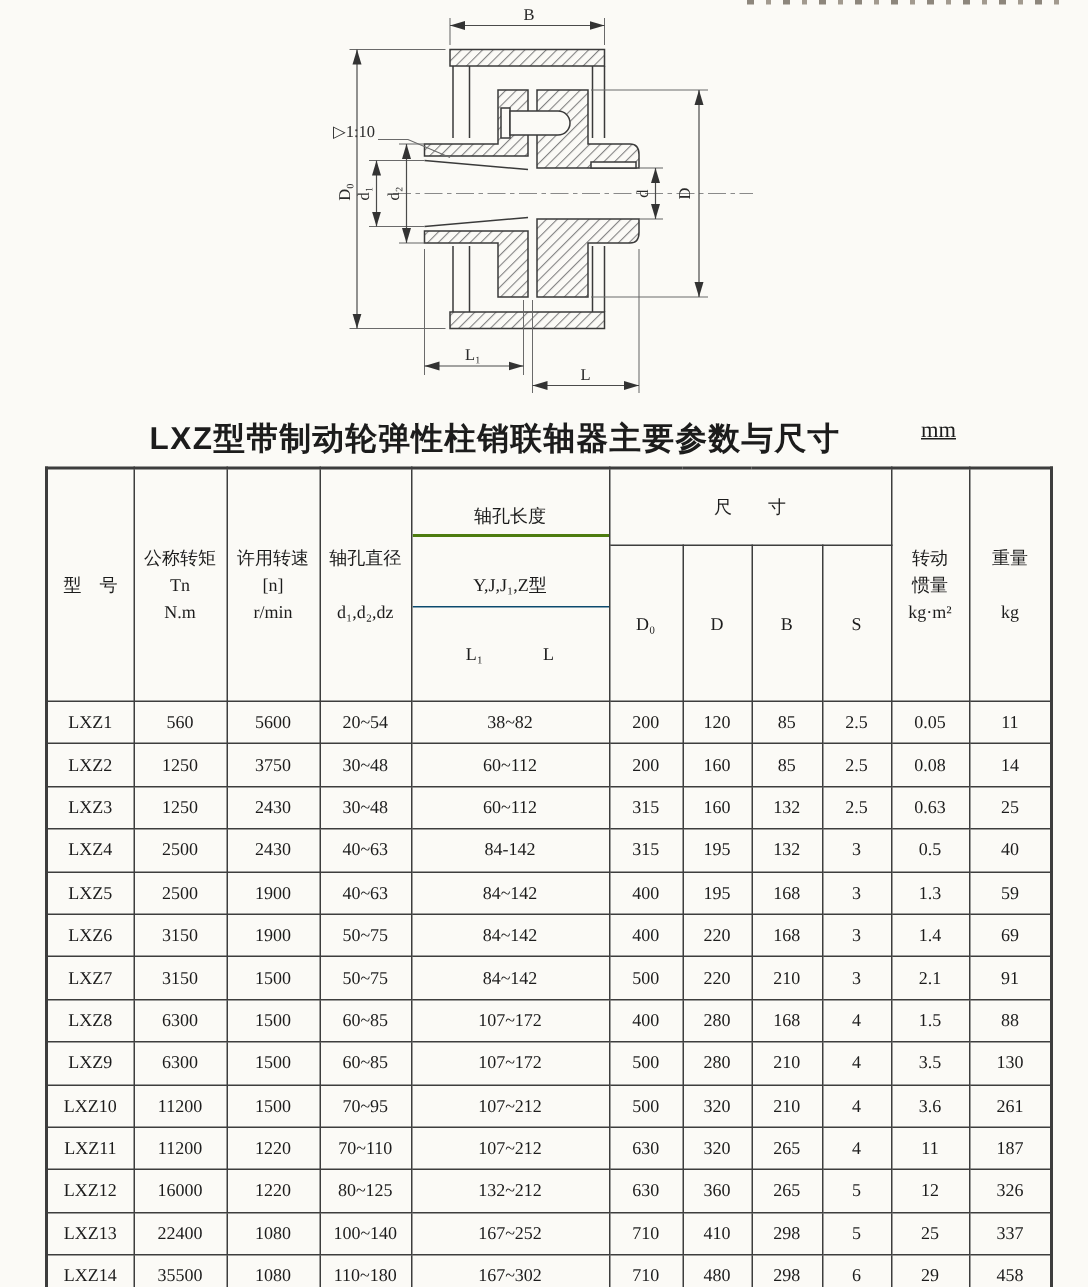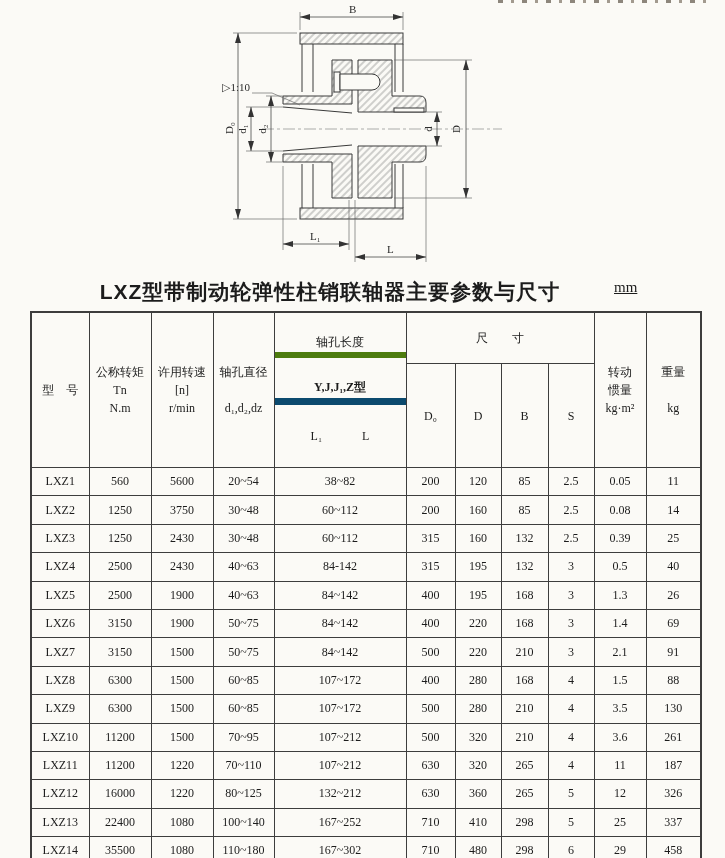--- a/index.html
+++ b/index.html
@@ -41,22 +41,22 @@
     text-align:center;vertical-align:middle;
     font-weight:normal;padding:0;
     overflow:hidden;
   }
   .params thead th{white-space:pre-line;line-height:1.5;font-size:12px;}
   .params tbody td{height:27.4px;font-size:12px;}
   .hrow1 th{height:26px;}
   .hrow2 th{height:54px;}
   th.len-cell{padding:0;vertical-align:top;}
   .band{display:flex;align-items:center;justify-content:center;box-sizing:border-box;}
-  .band1{height:27px;border-bottom:6px solid #4d7c0f;}
-  .band2{height:29px;border-bottom:7px solid #0c4a6e;font-weight:bold;}
+  .band1{height:27px;border-bottom:2px solid #4d7c0f;}
+  .band2{height:29px;border-bottom:1px solid #0c4a6e;}
   .band3{height:26px;gap:40px;}
 
   .footnote{
     position:absolute;left:30px;top:832px;
     font-size:14.5px;letter-spacing:.3px;
   }
 
   
   .ol{fill:none;stroke:#3a3a3a;stroke-width:1;}
   .hatched{fill:url(#hatch);stroke:#3a3a3a;stroke-width:1;}
@@ -262,21 +262,21 @@
         <tr>
           <td>LXZ3</td>
           <td>1250</td>
           <td>2430</td>
           <td>30~48</td>
           <td>60~112</td>
           <td>315</td>
           <td>160</td>
           <td>132</td>
           <td>2.5</td>
-          <td>0.39</td>
+          <td>0.63</td>
           <td>25</td>
         </tr>
         <tr>
           <td>LXZ4</td>
           <td>2500</td>
           <td>2430</td>
           <td>40~63</td>
           <td>84-142</td>
           <td>315</td>
           <td>195</td>
@@ -289,21 +289,21 @@
           <td>LXZ5</td>
           <td>2500</td>
           <td>1900</td>
           <td>40~63</td>
           <td>84~142</td>
           <td>400</td>
           <td>195</td>
           <td>168</td>
           <td>3</td>
           <td>1.3</td>
-          <td>26</td>
+          <td>59</td>
         </tr>
         <tr>
           <td>LXZ6</td>
           <td>3150</td>
           <td>1900</td>
           <td>50~75</td>
           <td>84~142</td>
           <td>400</td>
           <td>220</td>
           <td>168</td>

